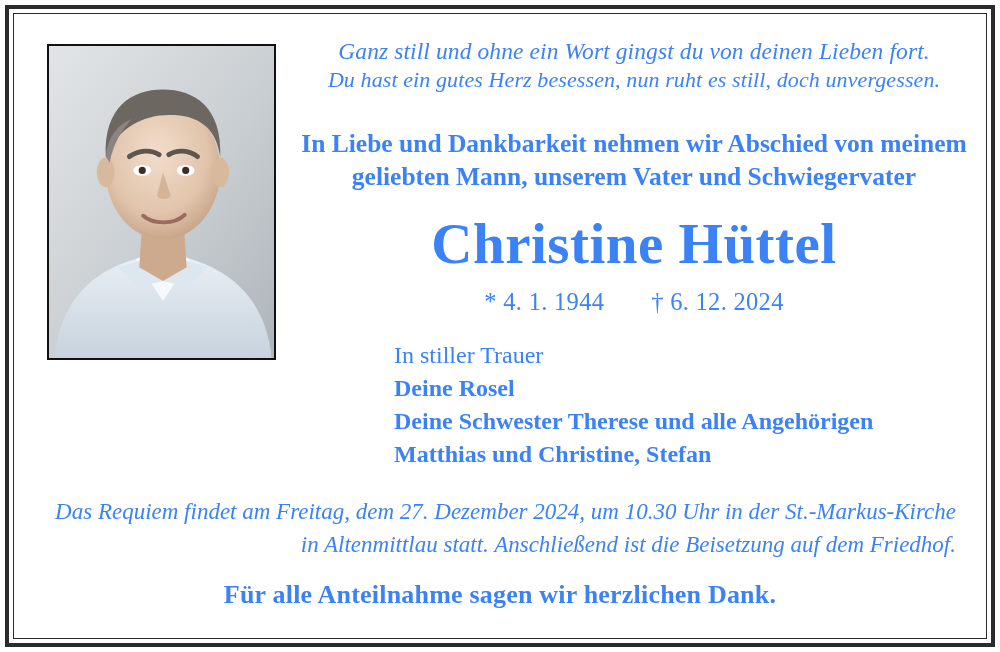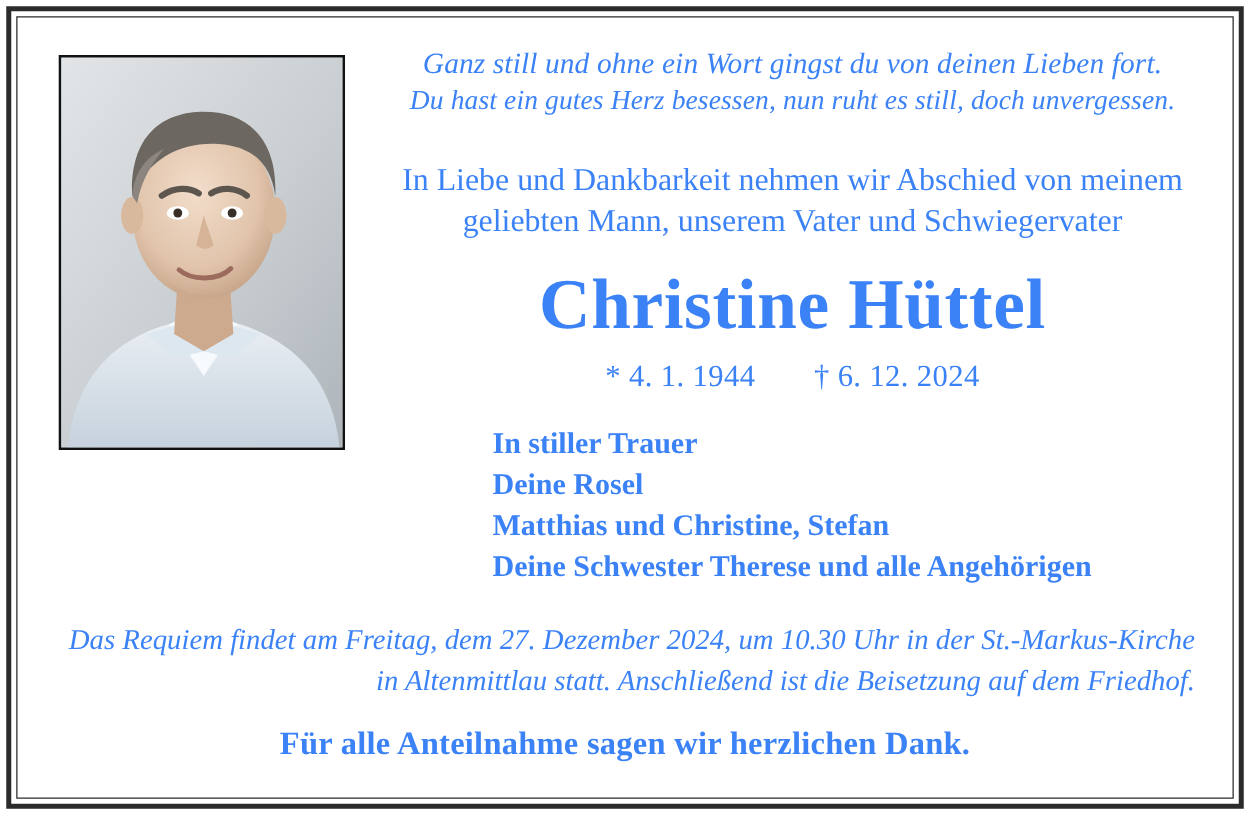--- a/index.html
+++ b/index.html
@@ -74,20 +74,21 @@
   .verse .l2 { font-size: 22px; }
 
   .intro {
     position: absolute;
     left: 280px;
     top: 113px;
     width: 680px;
     text-align: center;
     font-size: 25.5px;
     line-height: 1.3;
+    font-weight: bold;
   }
 
   .name {
     position: absolute;
     left: 280px;
     top: 200px;
     width: 680px;
     text-align: center;
     font-weight: bold;
     font-size: 57px;
@@ -108,21 +109,21 @@
 
   .mourners {
     position: absolute;
     left: 380px;
     top: 325px;
     width: 580px;
     text-align: left;
     font-size: 24px;
     line-height: 1.38;
   }
-  .mourners .lead { font-weight: bold; }
+  .mourners .lead { font-weight: normal; }
   .mourners .bold { font-weight: bold; }
 
   .requiem {
     position: absolute;
     left: 32px;
     top: 482px;
     width: 910px;
     text-align: right;
     font-style: italic;
     font-size: 23px;
@@ -216,22 +217,22 @@
 
     <div class="dates">
       <span>* 4. 1. 1944</span>
       <span class="sep"></span>
       <span>† 6. 12. 2024</span>
     </div>
 
     <div class="mourners">
       <div class="lead">In stiller Trauer</div>
       <div class="bold">Deine Rosel</div>
+      <div class="bold">Deine Schwester Therese und alle Angehörigen</div>
       <div class="bold">Matthias und Christine, Stefan</div>
-      <div class="bold">Deine Schwester Therese und alle Angehörigen</div>
     </div>
 
     <div class="requiem">
       <div>Das Requiem findet am Freitag, dem 27. Dezember 2024, um 10.30 Uhr in der St.-Markus-Kirche</div>
       <div>in Altenmittlau statt. Anschließend ist die Beisetzung auf dem Friedhof.</div>
     </div>
 
     <div class="thanks">Für alle Anteilnahme sagen wir herzlichen Dank.</div>
 
   </div>

